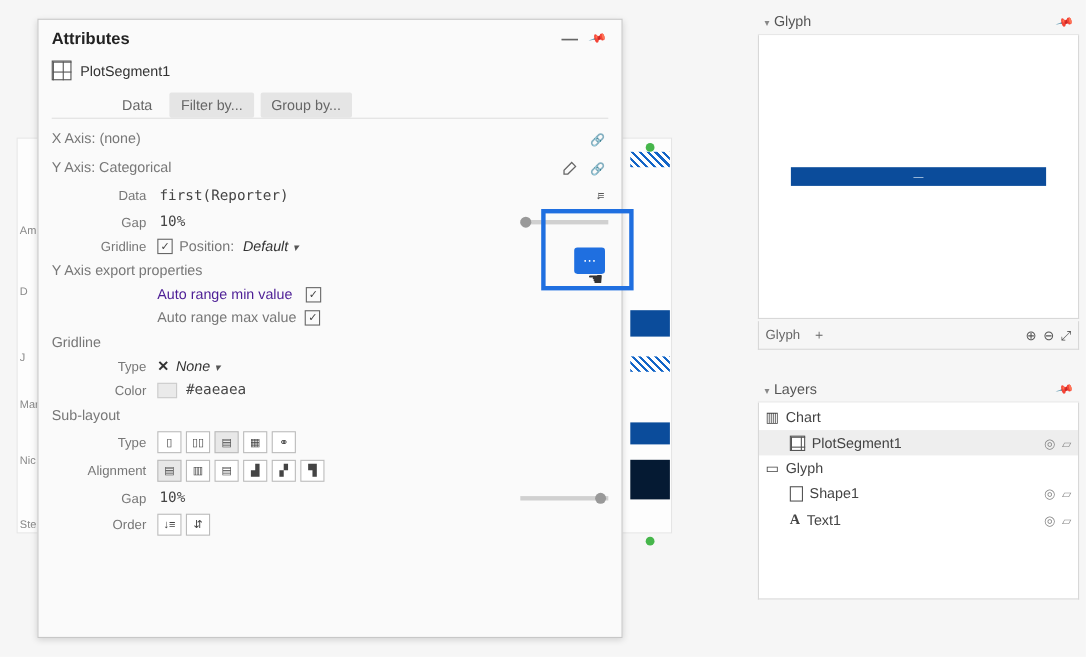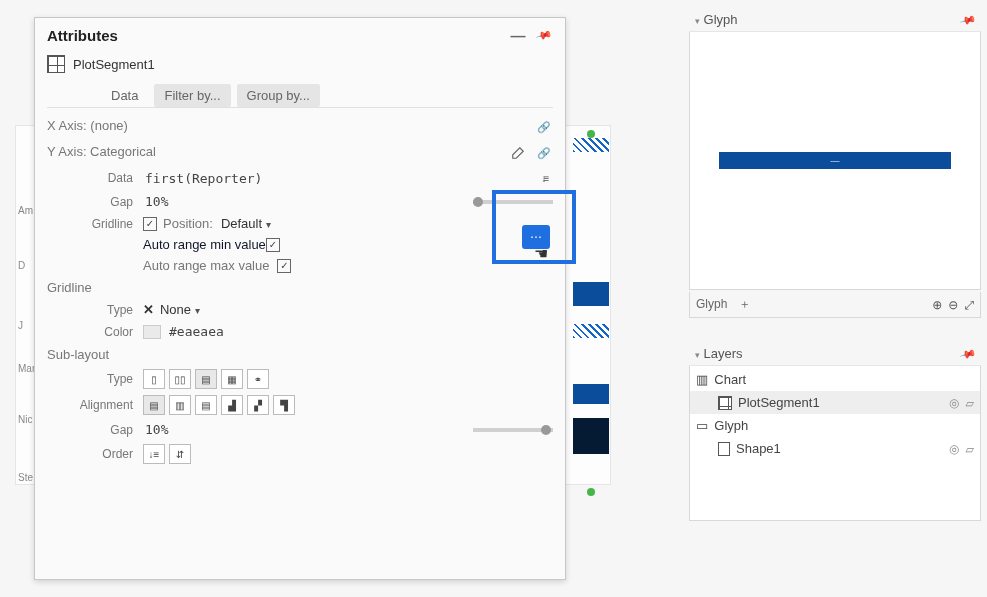--- a/index.html
+++ b/index.html
@@ -127,20 +127,21 @@
     justify-content: center;
     font-size: 10px;
     color: #444;
     margin-right: 6px;
   }
   .dropdown {
     display: inline-flex;
     align-items: flex-end;
     gap: 4px;
     cursor: pointer;
+    font-style: italic;
   }
   .caret-down::after { content:"\25BE"; color:#555; font-size:10px; }
   .caret-updown::after { content:"\25B4\25BE"; font-size:9px; letter-spacing:-4px; color:#777; }
   .color-swatch {
     width: 18px; height: 14px;
     background: #eaeaea;
     border: 1px solid #ccc;
     margin-right: 6px;
   }
   .btn-grid {
@@ -358,23 +359,26 @@
   <div class="field-row">
     <span class="field-label">Gridline</span>
     <span class="checkbox">✓</span>
     <span style="color:#777;margin-right:8px">Position:</span>
     <span class="dropdown">
       <span>Default</span>
       <span class="caret-down"></span>
     </span>
   </div>
 
+  <div class="section">
+      <span>Y Axis export properties</span>
+    </div>
   <div class="field-row">
     <span class="field-label"></span>
-    <span style="color:#0f172a;margin-right:0">Auto range min value</span>
+    <span style="color:#4c1d95;margin-right:12px">Auto range min value</span>
     <span class="checkbox">✓</span>
   </div>
   <div class="field-row">
     <span class="field-label"></span>
     <span style="color:#777;margin-right:8px">Auto range max value</span>
     <span class="checkbox">✓</span>
   </div>
 
   <div class="section">
       <span>Gridline</span>
@@ -483,14 +487,22 @@
       <span>Glyph</span>
     </div>
     <div class="layer-row child">
       <span class="rect-icon"></span>
       <span>Shape1</span>
       <span class="tail">
         <span class="eye-icon"></span>
         <span class="erase-mini"></span>
       </span>
     </div>
+    <div class="layer-row child">
+      <span class="text-icon"></span>
+      <span>Text1</span>
+      <span class="tail">
+        <span class="eye-icon"></span>
+        <span class="erase-mini"></span>
+      </span>
+    </div>
   </div>
 </div>
 
 </body></html>

